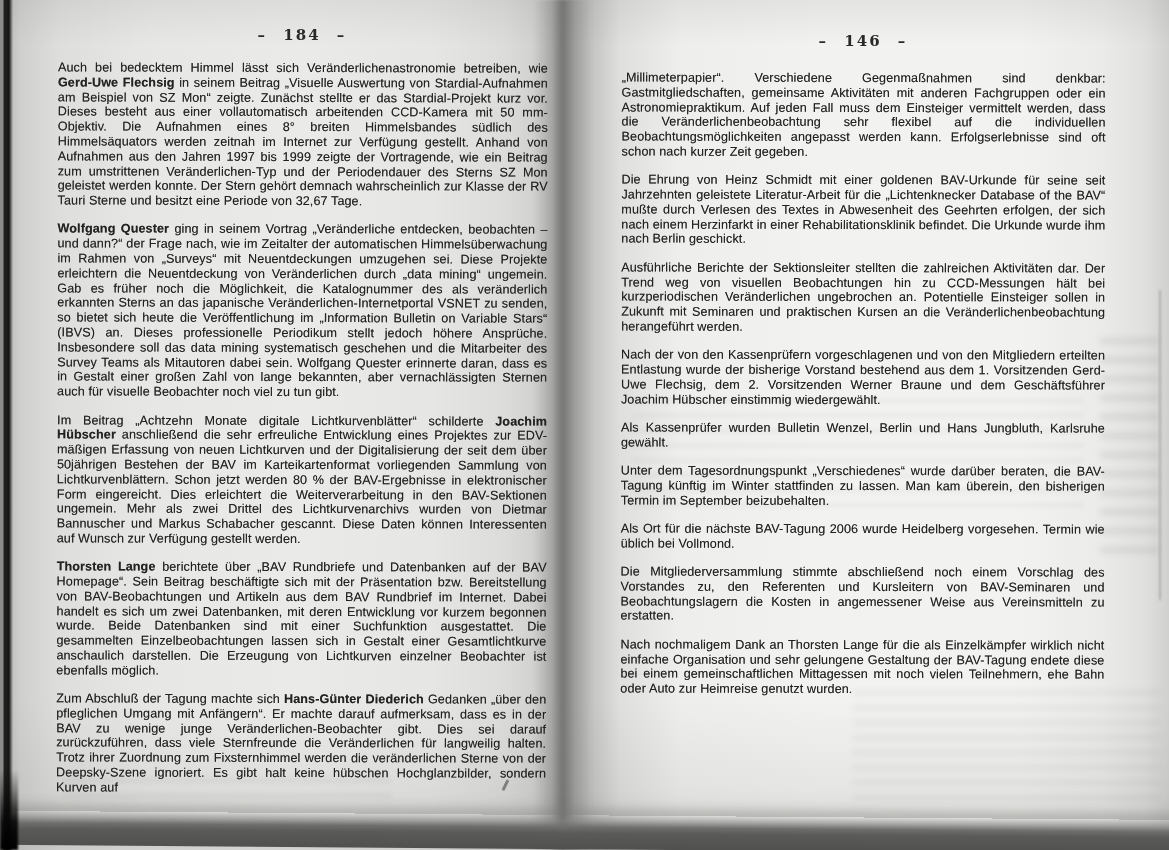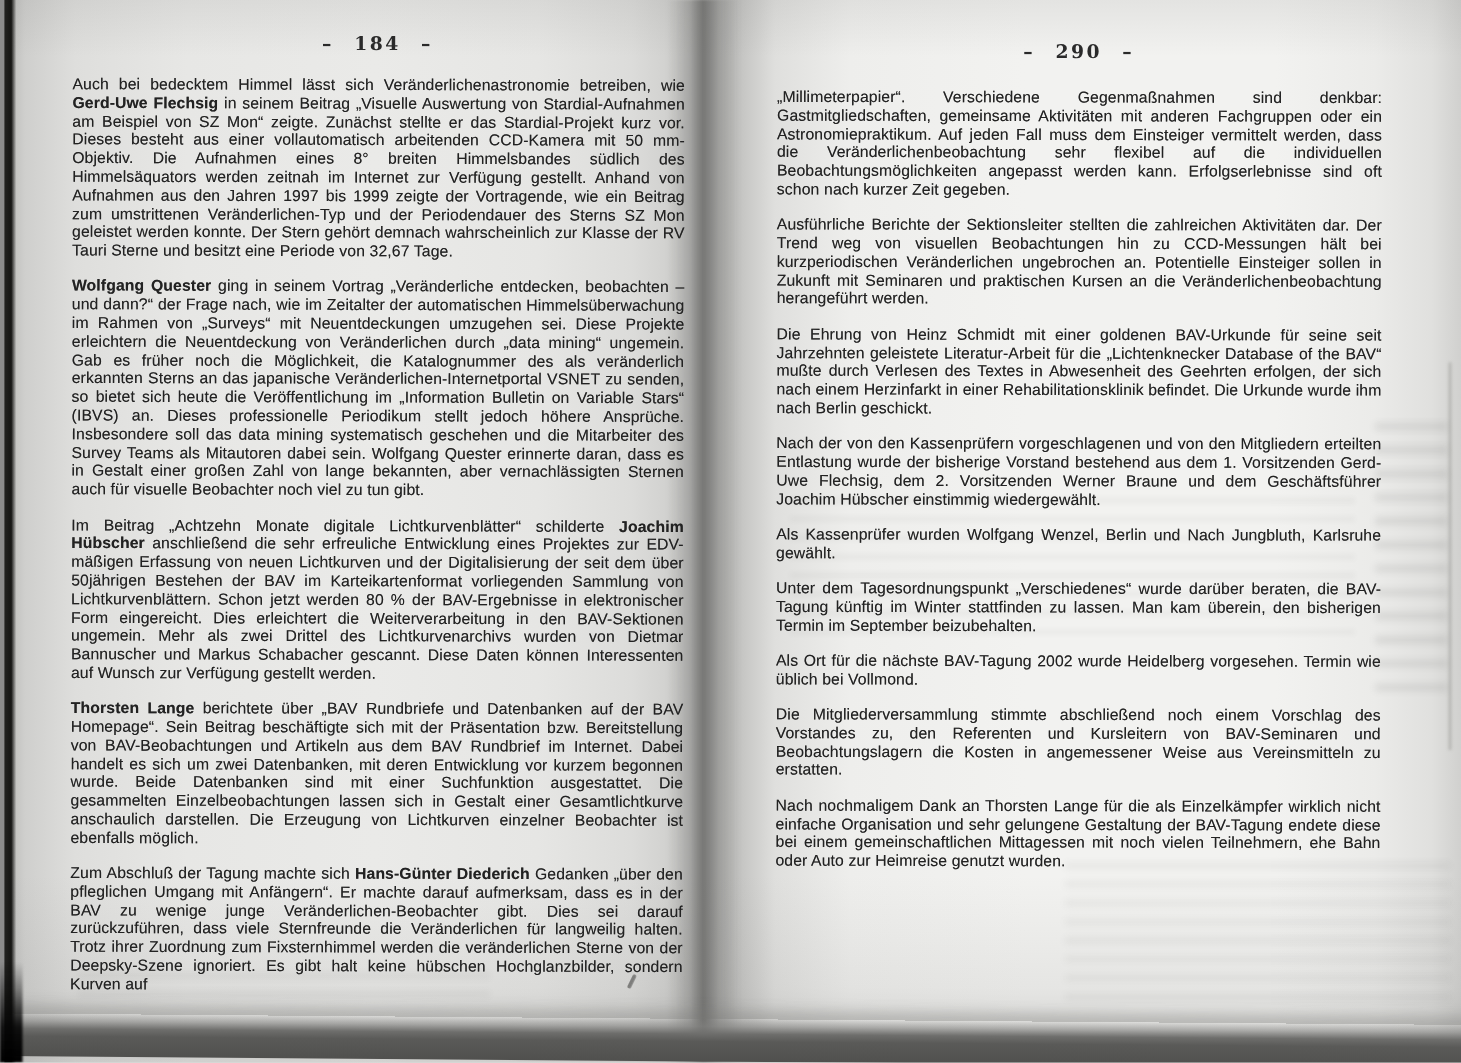--- a/index.html
+++ b/index.html
@@ -69,29 +69,29 @@
     <div class="page-body body-left" id="body-left">
         <p class="para">Auch bei bedecktem Himmel lässt sich Veränderlichenastronomie betreiben, wie <span class="bold">Gerd-Uwe Flechsig</span> in seinem Beitrag „Visuelle Auswertung von Stardial-Aufnahmen am Beispiel von SZ Mon“ zeigte. Zunächst stellte er das Stardial-Projekt kurz vor. Dieses besteht aus einer vollautomatisch arbeitenden CCD-Kamera mit 50 mm-Objektiv. Die Aufnahmen eines 8° breiten Himmelsbandes südlich des Himmelsäquators werden zeitnah im Internet zur Verfügung gestellt. Anhand von Aufnahmen aus den Jahren 1997 bis 1999 zeigte der Vortragende, wie ein Beitrag zum umstrittenen Veränderlichen-Typ und der Periodendauer des Sterns SZ Mon geleistet werden konnte. Der Stern gehört demnach wahrscheinlich zur Klasse der RV Tauri Sterne und besitzt eine Periode von 32,67 Tage.</p>
         <p class="para"><span class="bold">Wolfgang Quester</span> ging in seinem Vortrag „Veränderliche entdecken, beobachten – und dann?“ der Frage nach, wie im Zeitalter der automatischen Himmelsüberwachung im Rahmen von „Surveys“ mit Neuentdeckungen umzugehen sei. Diese Projekte erleichtern die Neuentdeckung von Veränderlichen durch „data mining“ ungemein. Gab es früher noch die Möglichkeit, die Katalognummer des als veränderlich erkannten Sterns an das japanische Veränderlichen-Internetportal VSNET zu senden, so bietet sich heute die Veröffentlichung im „Information Bulletin on Variable Stars“ (IBVS) an. Dieses professionelle Periodikum stellt jedoch höhere Ansprüche. Insbesondere soll das data mining systematisch geschehen und die Mitarbeiter des Survey Teams als Mitautoren dabei sein. Wolfgang Quester erinnerte daran, dass es in Gestalt einer großen Zahl von lange bekannten, aber vernachlässigten Sternen auch für visuelle Beobachter noch viel zu tun gibt.</p>
         <p class="para">Im Beitrag „Achtzehn Monate digitale Lichtkurvenblätter“ schilderte <span class="bold">Joachim Hübscher</span> anschließend die sehr erfreuliche Entwicklung eines Projektes zur EDV-mäßigen Erfassung von neuen Lichtkurven und der Digitalisierung der seit dem über 50jährigen Bestehen der BAV im Karteikartenformat vorliegenden Sammlung von Lichtkurvenblättern. Schon jetzt werden 80 % der BAV-Ergebnisse in elektronischer Form eingereicht. Dies erleichtert die Weiterverarbeitung in den BAV-Sektionen ungemein. Mehr als zwei Drittel des Lichtkurvenarchivs wurden von Dietmar Bannuscher und Markus Schabacher gescannt. Diese Daten können Interessenten auf Wunsch zur Verfügung gestellt werden.</p>
         <p class="para"><span class="bold">Thorsten Lange</span> berichtete über „BAV Rundbriefe und Datenbanken auf der BAV Homepage“. Sein Beitrag beschäftigte sich mit der Präsentation bzw. Bereitstellung von BAV-Beobachtungen und Artikeln aus dem BAV Rundbrief im Internet. Dabei handelt es sich um zwei Datenbanken, mit deren Entwicklung vor kurzem begonnen wurde. Beide Datenbanken sind mit einer Suchfunktion ausgestattet. Die gesammelten Einzelbeobachtungen lassen sich in Gestalt einer Gesamtlichtkurve anschaulich darstellen. Die Erzeugung von Lichtkurven einzelner Beobachter ist ebenfalls möglich.</p>
         <p class="para">Zum Abschluß der Tagung machte sich <span class="bold">Hans-Günter Diederich</span> Gedanken „über den pfleglichen Umgang mit Anfängern“. Er machte darauf aufmerksam, dass es in der BAV zu wenige junge Veränderlichen-Beobachter gibt. Dies sei darauf zurückzuführen, dass viele Sternfreunde die Veränderlichen für langweilig halten. Trotz ihrer Zuordnung zum Fixsternhimmel werden die veränderlichen Sterne von der Deepsky-Szene ignoriert. Es gibt halt keine hübschen Hochglanzbilder, sondern Kurven auf</p>
       </div>
   </div>
 
   <div>
-    <div class="page-header" id="hdr-right">– 290 –</div>
+    <div class="page-header" id="hdr-right">– 146 –</div>
     <div class="page-body body-right" id="body-right">
         <p class="para">„Millimeterpapier“. Verschiedene Gegenmaßnahmen sind denkbar: Gastmitgliedschaften, gemeinsame Aktivitäten mit anderen Fachgruppen oder ein Astronomiepraktikum. Auf jeden Fall muss dem Einsteiger vermittelt werden, dass die Veränderlichenbeobachtung sehr flexibel auf die individuellen Beobachtungsmöglichkeiten angepasst werden kann. Erfolgserlebnisse sind oft schon nach kurzer Zeit gegeben.</p>
+        <p class="para">Die Ehrung von Heinz Schmidt mit einer goldenen BAV-Urkunde für seine seit Jahrzehnten geleistete Literatur-Arbeit für die „Lichtenknecker Database of the BAV“ mußte durch Verlesen des Textes in Abwesenheit des Geehrten erfolgen, der sich nach einem Herzinfarkt in einer Rehabilitationsklinik befindet. Die Urkunde wurde ihm nach Berlin geschickt.</p>
         <p class="para">Ausführliche Berichte der Sektionsleiter stellten die zahlreichen Aktivitäten dar. Der Trend weg von visuellen Beobachtungen hin zu CCD-Messungen hält bei kurzperiodischen Veränderlichen ungebrochen an. Potentielle Einsteiger sollen in Zukunft mit Seminaren und praktischen Kursen an die Veränderlichenbeobachtung herangeführt werden.</p>
-        <p class="para">Die Ehrung von Heinz Schmidt mit einer goldenen BAV-Urkunde für seine seit Jahrzehnten geleistete Literatur-Arbeit für die „Lichtenknecker Database of the BAV“ mußte durch Verlesen des Textes in Abwesenheit des Geehrten erfolgen, der sich nach einem Herzinfarkt in einer Rehabilitationsklinik befindet. Die Urkunde wurde ihm nach Berlin geschickt.</p>
         <p class="para">Nach der von den Kassenprüfern vorgeschlagenen und von den Mitgliedern erteilten Entlastung wurde der bisherige Vorstand bestehend aus dem 1. Vorsitzenden Gerd-Uwe Flechsig, dem 2. Vorsitzenden Werner Braune und dem Geschäftsführer Joachim Hübscher einstimmig wiedergewählt.</p>
-        <p class="para">Als Kassenprüfer wurden Wolfgang Wenzel, Berlin und Nach Jungbluth, Karlsruhe gewählt.</p>
+        <p class="para">Als Kassenprüfer wurden Bulletin Wenzel, Berlin und Hans Jungbluth, Karlsruhe gewählt.</p>
         <p class="para">Unter dem Tagesordnungspunkt „Verschiedenes“ wurde darüber beraten, die BAV-Tagung künftig im Winter stattfinden zu lassen. Man kam überein, den bisherigen Termin im September beizubehalten.</p>
-        <p class="para">Als Ort für die nächste BAV-Tagung 2002 wurde Heidelberg vorgesehen. Termin wie üblich bei Vollmond.</p>
+        <p class="para">Als Ort für die nächste BAV-Tagung 2006 wurde Heidelberg vorgesehen. Termin wie üblich bei Vollmond.</p>
         <p class="para">Die Mitgliederversammlung stimmte abschließend noch einem Vorschlag des Vorstandes zu, den Referenten und Kursleitern von BAV-Seminaren und Beobachtungslagern die Kosten in angemessener Weise aus Vereinsmitteln zu erstatten.</p>
         <p class="para">Nach nochmaligem Dank an Thorsten Lange für die als Einzelkämpfer wirklich nicht einfache Organisation und sehr gelungene Gestaltung der BAV-Tagung endete diese bei einem gemeinschaftlichen Mittagessen mit noch vielen Teilnehmern, ehe Bahn oder Auto zur Heimreise genutzt wurden.</p>
       </div>
   </div>
 
   <div class="ghost g1"></div>
   <div class="ghost g2"></div>
   <div class="ghost g3"></div>
   <div class="ghost g4"></div>
 

